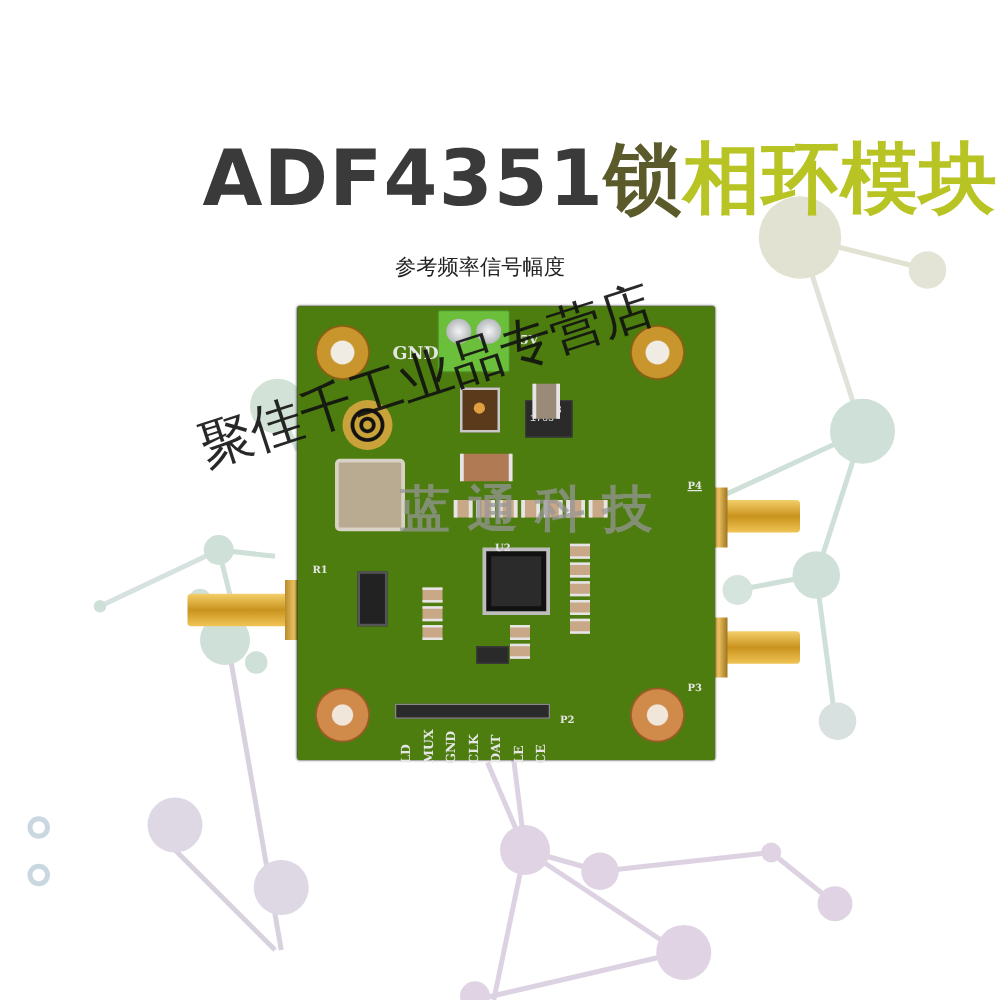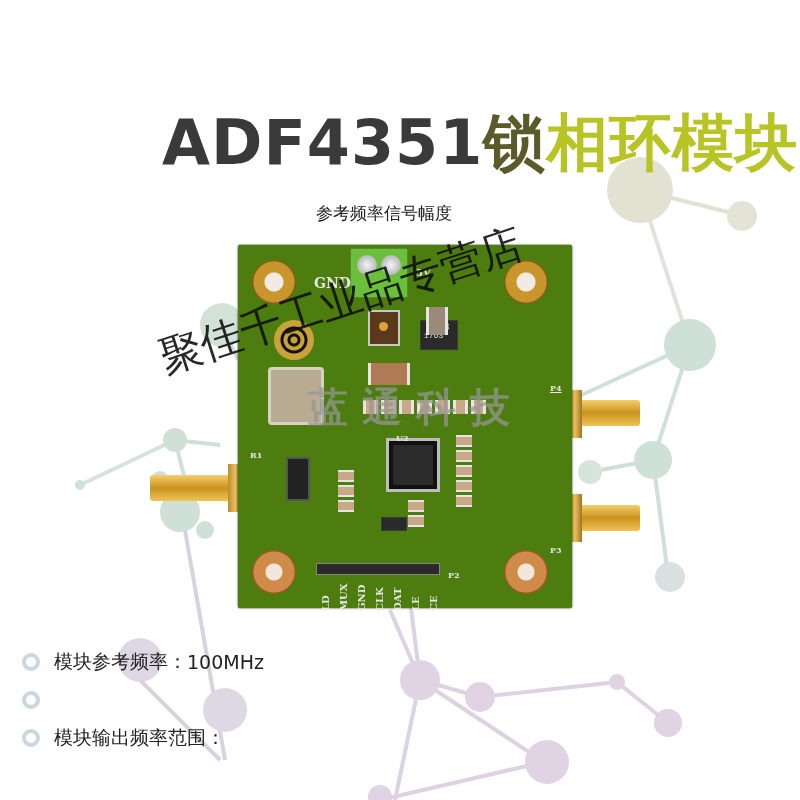--- a/index.html
+++ b/index.html
@@ -23,21 +23,21 @@
   .inductor{position:absolute;left:130px;top:65px;width:28px;height:32px;background:#5a3a1a;border:2px solid #c8c8c8;}
   .inductor .dot{position:absolute;left:9px;top:10px;width:9px;height:9px;border-radius:50%;background:#e0a040;}
   .antenna{position:absolute;left:36px;top:75px;width:40px;height:40px;border-radius:50%;background:radial-gradient(circle,#c9a23a 0 3px,#111 4px 6px,#c9a23a 7px 10px,#111 11px 13px,#c9a23a 14px 20px);}
   .qfp{position:absolute;left:155px;top:200px;width:40px;height:40px;background:#2b2b2b;box-shadow:0 0 0 4px #111, 0 0 0 7px #bdbdbd;}
   .sma{position:absolute;height:26px;background:linear-gradient(#f4cf6a,#c9931e 50%,#f0c454);border-radius:3px;}
   .sma-flange{position:absolute;width:14px;height:48px;background:linear-gradient(90deg,#b88a2a,#e8c060,#a07420);}
   .jumper{position:absolute;left:48px;top:212px;width:20px;height:40px;background:#222;border:2px solid #555;}
   .header{position:absolute;left:78px;top:318px;width:122px;height:10px;background:#2a2a2a;border:1px solid #888;}
   .pinlabel{position:absolute;top:335px;color:#e6e6e6;font-family:"DejaVu Serif",serif;font-weight:bold;font-size:10px;transform:rotate(-90deg);transform-origin:left top;white-space:nowrap;}
   .watermark{position:absolute;color:#111;font-family:"DejaVu Serif","Liberation Serif",serif;white-space:nowrap;font-size:42px;transform:rotate(-18deg);transform-origin:left bottom;opacity:.9;}
-  .watermark2{position:absolute;left:308px;top:380px;color:rgba(150,150,150,.75);font-size:40px;font-weight:bold;letter-spacing:14px;white-space:nowrap;text-align:center;}
+  .watermark2{position:absolute;left:320px;top:380px;color:rgba(150,150,150,.75);font-size:40px;font-weight:bold;letter-spacing:14px;white-space:nowrap;text-align:center;}
   .specs{position:absolute;left:22px;top:643px;}
   .spec{display:flex;align-items:center;height:38px;font-size:19px;color:#222;white-space:nowrap;}
   .bullet{width:10px;height:10px;border:4px solid #c9d8e0;border-radius:50%;margin-right:14px;box-sizing:content-box;}
 </style>
 </head>
 <body>
 
 <svg class="bg-net" viewBox="0 0 800 800">
   <g stroke-width="4">
     <line x1="640" y1="190" x2="740" y2="215" stroke="#e2e2d2"></line>
@@ -159,23 +159,17 @@
   <div class="silk" style="left:312px;top:300px;font-size:8px;">P3</div>
   <div class="silk" style="left:210px;top:325px;font-size:8px;">P2</div>
 </div>
 
 <div class="watermark" style="left:170px;top:330px;">聚佳千工业品专营店</div>
 <div class="watermark2">蓝通科技</div>
 
 <div class="specs">
   <div class="spec">
     <span class="bullet"></span>
-    <span>模块参考频率：</span>
-      <span>100MHz</span>
   </div>
   <div class="spec">
     <span class="bullet"></span>
   </div>
-  <div class="spec">
-    <span class="bullet"></span>
-    <span>模块输出频率范围：</span>
-  </div>
 </div>
 
 </body></html>

